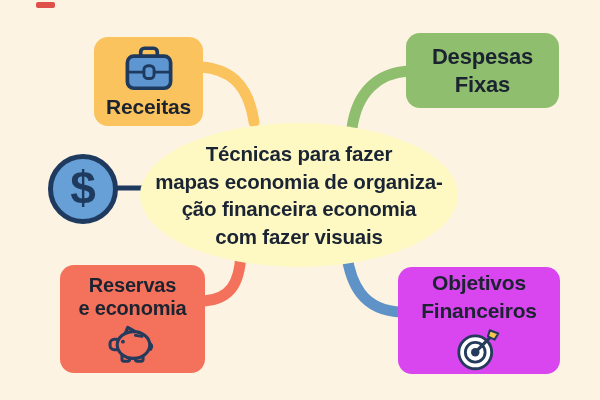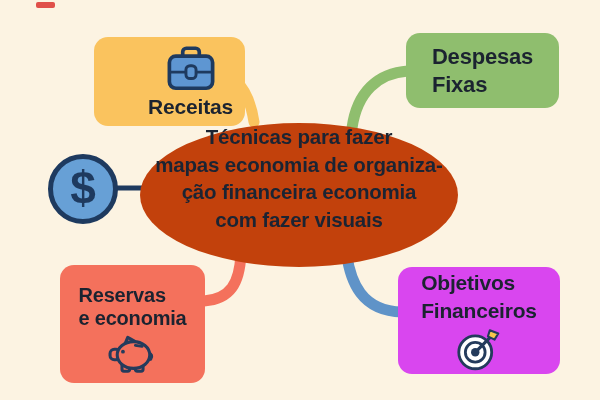--- a/index.html
+++ b/index.html
@@ -15,47 +15,47 @@
   }
   .links{position:absolute;left:0;top:0;z-index:1;}
   .lk{fill:none;stroke-linecap:round;}
   .lk-yellow{stroke:#FAC35E;stroke-width:11;}
   .lk-green{stroke:#8FBE6E;stroke-width:11;}
   .lk-salmon{stroke:#F4715C;stroke-width:11;}
   .lk-blue{stroke:#5F93C8;stroke-width:11;}
   .lk-navy{stroke:#1E3A5F;stroke-width:5;}
   .ellipse{
     position:absolute;left:140px;top:123px;width:318px;height:144px;
-    background:#c2410c;border-radius:50%;z-index:2;
-    display:flex;align-items:flex-start;justify-content:center;
+    background:#fef9c3;border-radius:50%;z-index:2;
+    display:flex;align-items:center;justify-content:center;
   }
   .center-text{
     text-align:center;font-size:20.5px;line-height:27.5px;font-weight:800;
     color:#1B2433;letter-spacing:-0.2px;white-space:nowrap;
   }
   .circle{
     position:absolute;left:48px;top:154px;width:60px;height:60px;
     background:#67A0D6;border:5px solid #1E3A5F;border-radius:50%;z-index:3;
     display:flex;align-items:center;justify-content:center;
   }
   .dollar{
     font-size:46px;font-weight:800;color:#1E3A5F;line-height:1;
     transform:translateY(-1px);
   }
   .box{
     position:absolute;border-radius:14px;z-index:3;
     display:flex;flex-direction:column;align-items:center;justify-content:center;
-    color:#1B2330;text-align:left;font-weight:800;
+    color:#1B2330;text-align:center;font-weight:800;
   }
   .box .label{letter-spacing:-0.2px;}
-  .box-receitas{left:94px;top:37px;width:109px;height:89px;background:#FAC35E;padding-left:42px;}
+  .box-receitas{left:94px;top:37px;width:109px;height:89px;background:#FAC35E;}
   .box-receitas .label{font-size:21px;margin-top:4px;}
   .box-despesas{left:406px;top:33px;width:153px;height:75px;background:#8FBE6E;}
   .box-despesas .label{font-size:22px;line-height:28px;}
-  .box-reservas{left:60px;top:265px;width:145px;height:106px;background:#F4715C;padding-top:12px;}
+  .box-reservas{left:60px;top:265px;width:145px;height:106px;background:#F4715C;padding-top:2px;}
   .box-reservas .label{font-size:20px;line-height:23px;}
   .box-reservas .icon{margin-top:3px;}
   .box-objetivos{left:398px;top:267px;width:162px;height:107px;background:#d946ef;}
   .box-objetivos .label{font-size:21px;line-height:28px;}
   .box-objetivos .icon{margin-top:1px;}
   .icon{display:block;}
 </style>
 </head>
 <body>
 

